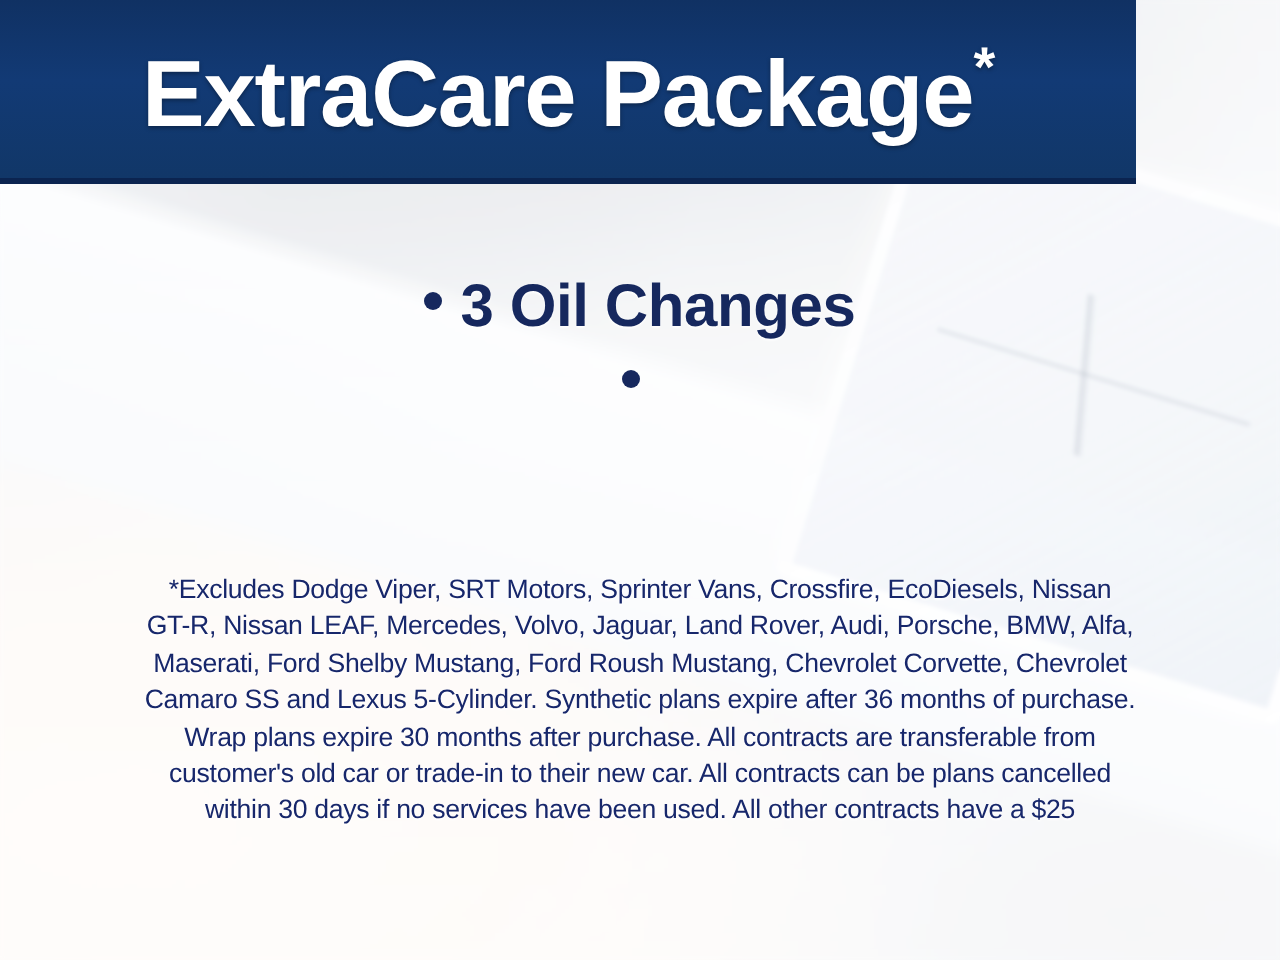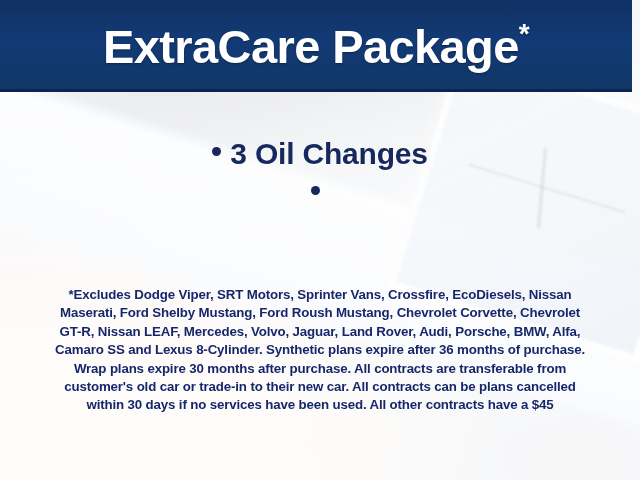--- a/index.html
+++ b/index.html
@@ -67,21 +67,21 @@
     inset: 0;
     backdrop-filter: blur(1px);
     background: rgba(255,255,255,0.10);
   }
 
   
   .banner {
     position: absolute;
     left: 0;
     top: 0;
-    width: 632px;
+    width: 568px;
     height: 92px;
     background: linear-gradient(to bottom, #103163 0%, #123a75 45%, #113768 100%);
     border-bottom: 3px solid #0b2450;
     box-sizing: border-box;
     display: flex;
     align-items: center;
     justify-content: center;
   }
   .banner-title {
     color: #ffffff;
@@ -129,21 +129,21 @@
 
   
   .disclaimer {
     position: absolute;
     left: 0;
     top: 286px;
     width: 640px;
     text-align: center;
     color: #17276b;
     font-size: 13.3px;
-    font-weight: bold;
+    font-weight: normal;
     line-height: 18.4px;
     letter-spacing: -0.15px;
     text-shadow: 0 1px 1px rgba(255,255,255,0.9);
   }
   .disclaimer .dline { white-space: nowrap; }
 </style>
 </head>
 <body>
 
 <div class="ad">
@@ -157,21 +157,21 @@
     <div class="banner-title"><span>ExtraCare Package</span><span class="star">*</span></div>
   </div>
 
   <div class="bullets">
     <div class="bullet-line"><span class="bullet-dot"></span><span>3 Oil Changes</span></div>
     <div class="bullet-line"><span class="bullet-dot"></span></div>
   </div>
 
   <div class="disclaimer">
     <div class="dline">*Excludes Dodge Viper, SRT Motors, Sprinter Vans, Crossfire, EcoDiesels, Nissan</div>
+    <div class="dline">GT-R, Nissan LEAF, Mercedes, Volvo, Jaguar, Land Rover, Audi, Porsche, BMW, Alfa,</div>
     <div class="dline">Maserati, Ford Shelby Mustang, Ford Roush Mustang, Chevrolet Corvette, Chevrolet</div>
-    <div class="dline">GT-R, Nissan LEAF, Mercedes, Volvo, Jaguar, Land Rover, Audi, Porsche, BMW, Alfa,</div>
-    <div class="dline">Camaro SS and Lexus 8-Cylinder. Synthetic plans expire after 36 months of purchase.</div>
+    <div class="dline">Camaro SS and Lexus 5-Cylinder. Synthetic plans expire after 36 months of purchase.</div>
     <div class="dline">Wrap plans expire 30 months after purchase. All contracts are transferable from</div>
     <div class="dline">customer's old car or trade-in to their new car. All contracts can be plans cancelled</div>
-    <div class="dline">within 30 days if no services have been used. All other contracts have a $45</div>
+    <div class="dline">within 30 days if no services have been used. All other contracts have a $25</div>
   </div>
 
 </div>
 
 </body></html>

